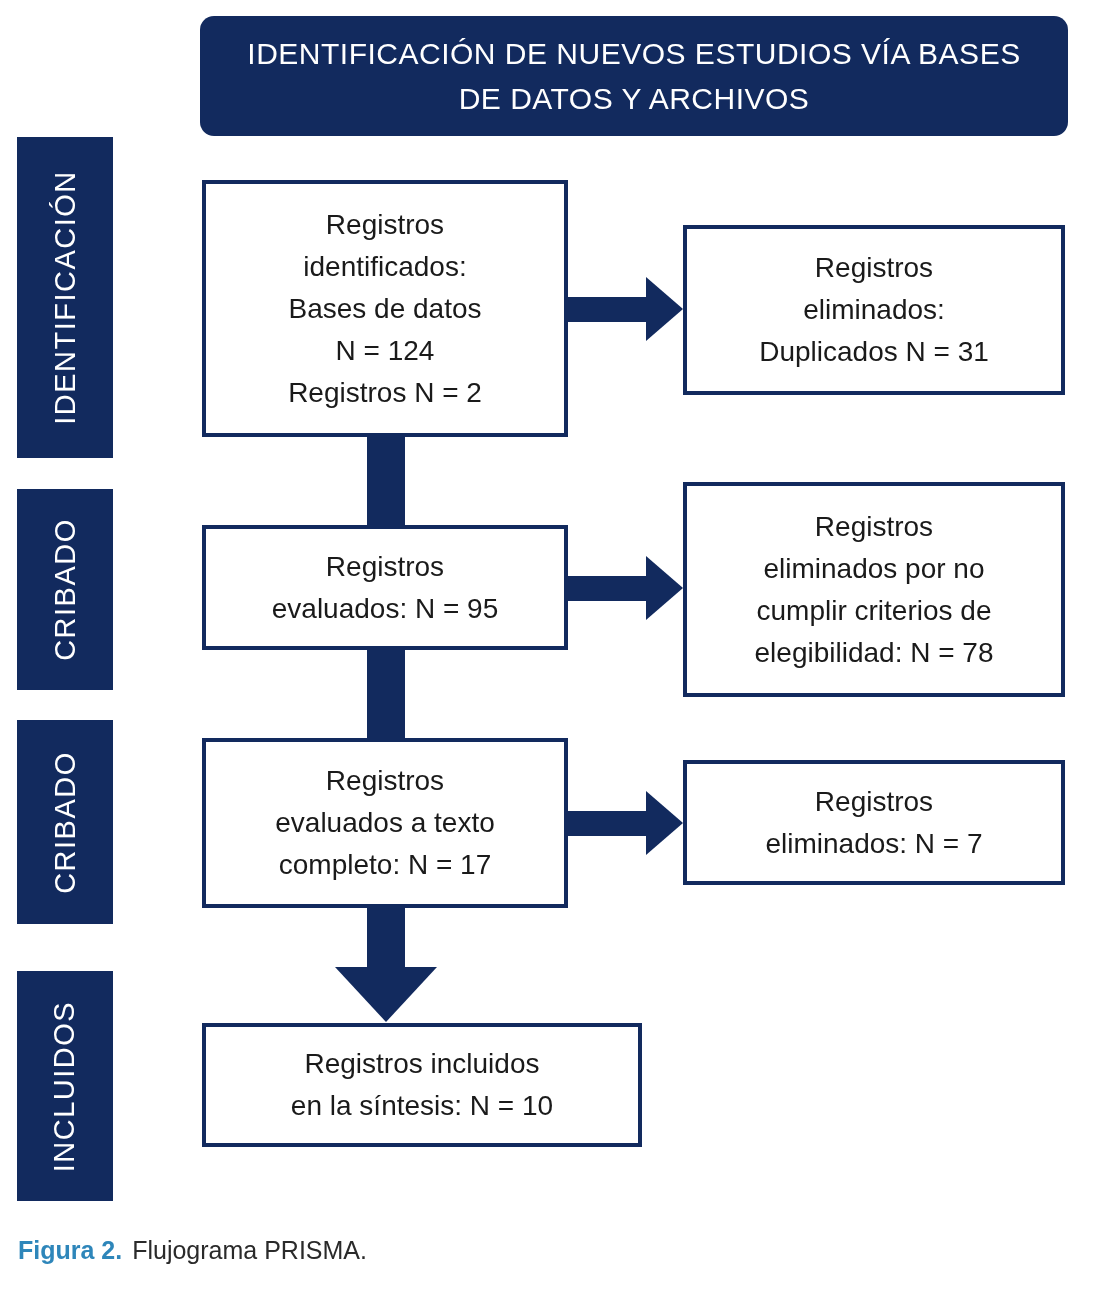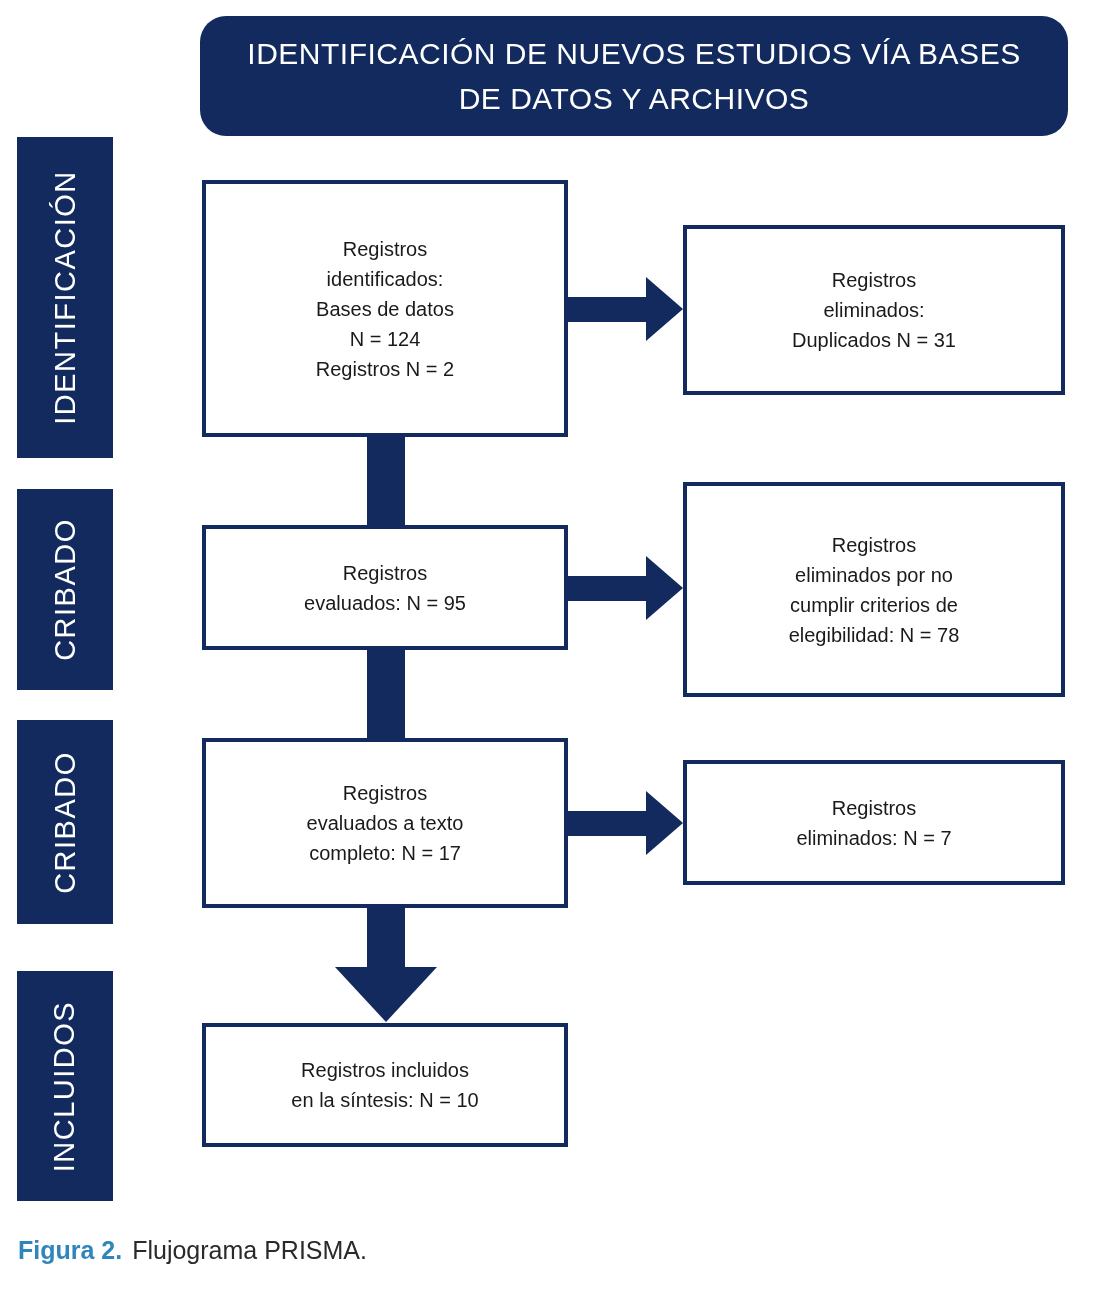--- a/index.html
+++ b/index.html
@@ -14,21 +14,21 @@
     height: 1291px;
     background: #ffffff;
     overflow: hidden;
   }
   
   .header-banner {
     position: absolute;
     left: 200px; top: 16px;
     width: 868px; height: 120px;
     background: #122A5E;
-    border-radius: 26px;
+    border-radius: 14px;
     display: flex;
     align-items: center;
     justify-content: center;
     color: #ffffff;
     font-size: 30px;
     line-height: 1.5;
     text-align: center;
     white-space: pre-line;
     letter-spacing: 0.5px;
   }
@@ -56,29 +56,29 @@
   
   .fbox {
     position: absolute;
     background: #ffffff;
     border: 4px solid #122A5E;
     display: flex;
     align-items: center;
     justify-content: center;
     text-align: center;
     color: #1A1A1A;
-    font-size: 20px;
+    font-size: 28px;
     line-height: 1.5;
     white-space: pre-line;
     box-sizing: border-box;
   }
   .fbox-1 { left: 202px; top: 180px; width: 366px; height: 257px; }
   .fbox-2 { left: 202px; top: 525px; width: 366px; height: 125px; }
   .fbox-3 { left: 202px; top: 738px; width: 366px; height: 170px; }
-  .fbox-4 { left: 202px; top: 1023px; width: 366px; height: 124px; text-align: center; }
+  .fbox-4 { left: 202px; top: 1023px; width: 440px; height: 124px; text-align: center; }
   .ebox-1 { left: 683px; top: 225px; width: 382px; height: 170px; }
   .ebox-2 { left: 683px; top: 482px; width: 382px; height: 215px; }
   .ebox-3 { left: 683px; top: 760px; width: 382px; height: 125px; }
   
   .vbar {
     position: absolute;
     left: 367px;
     width: 38px;
     background: #122A5E;
   }

